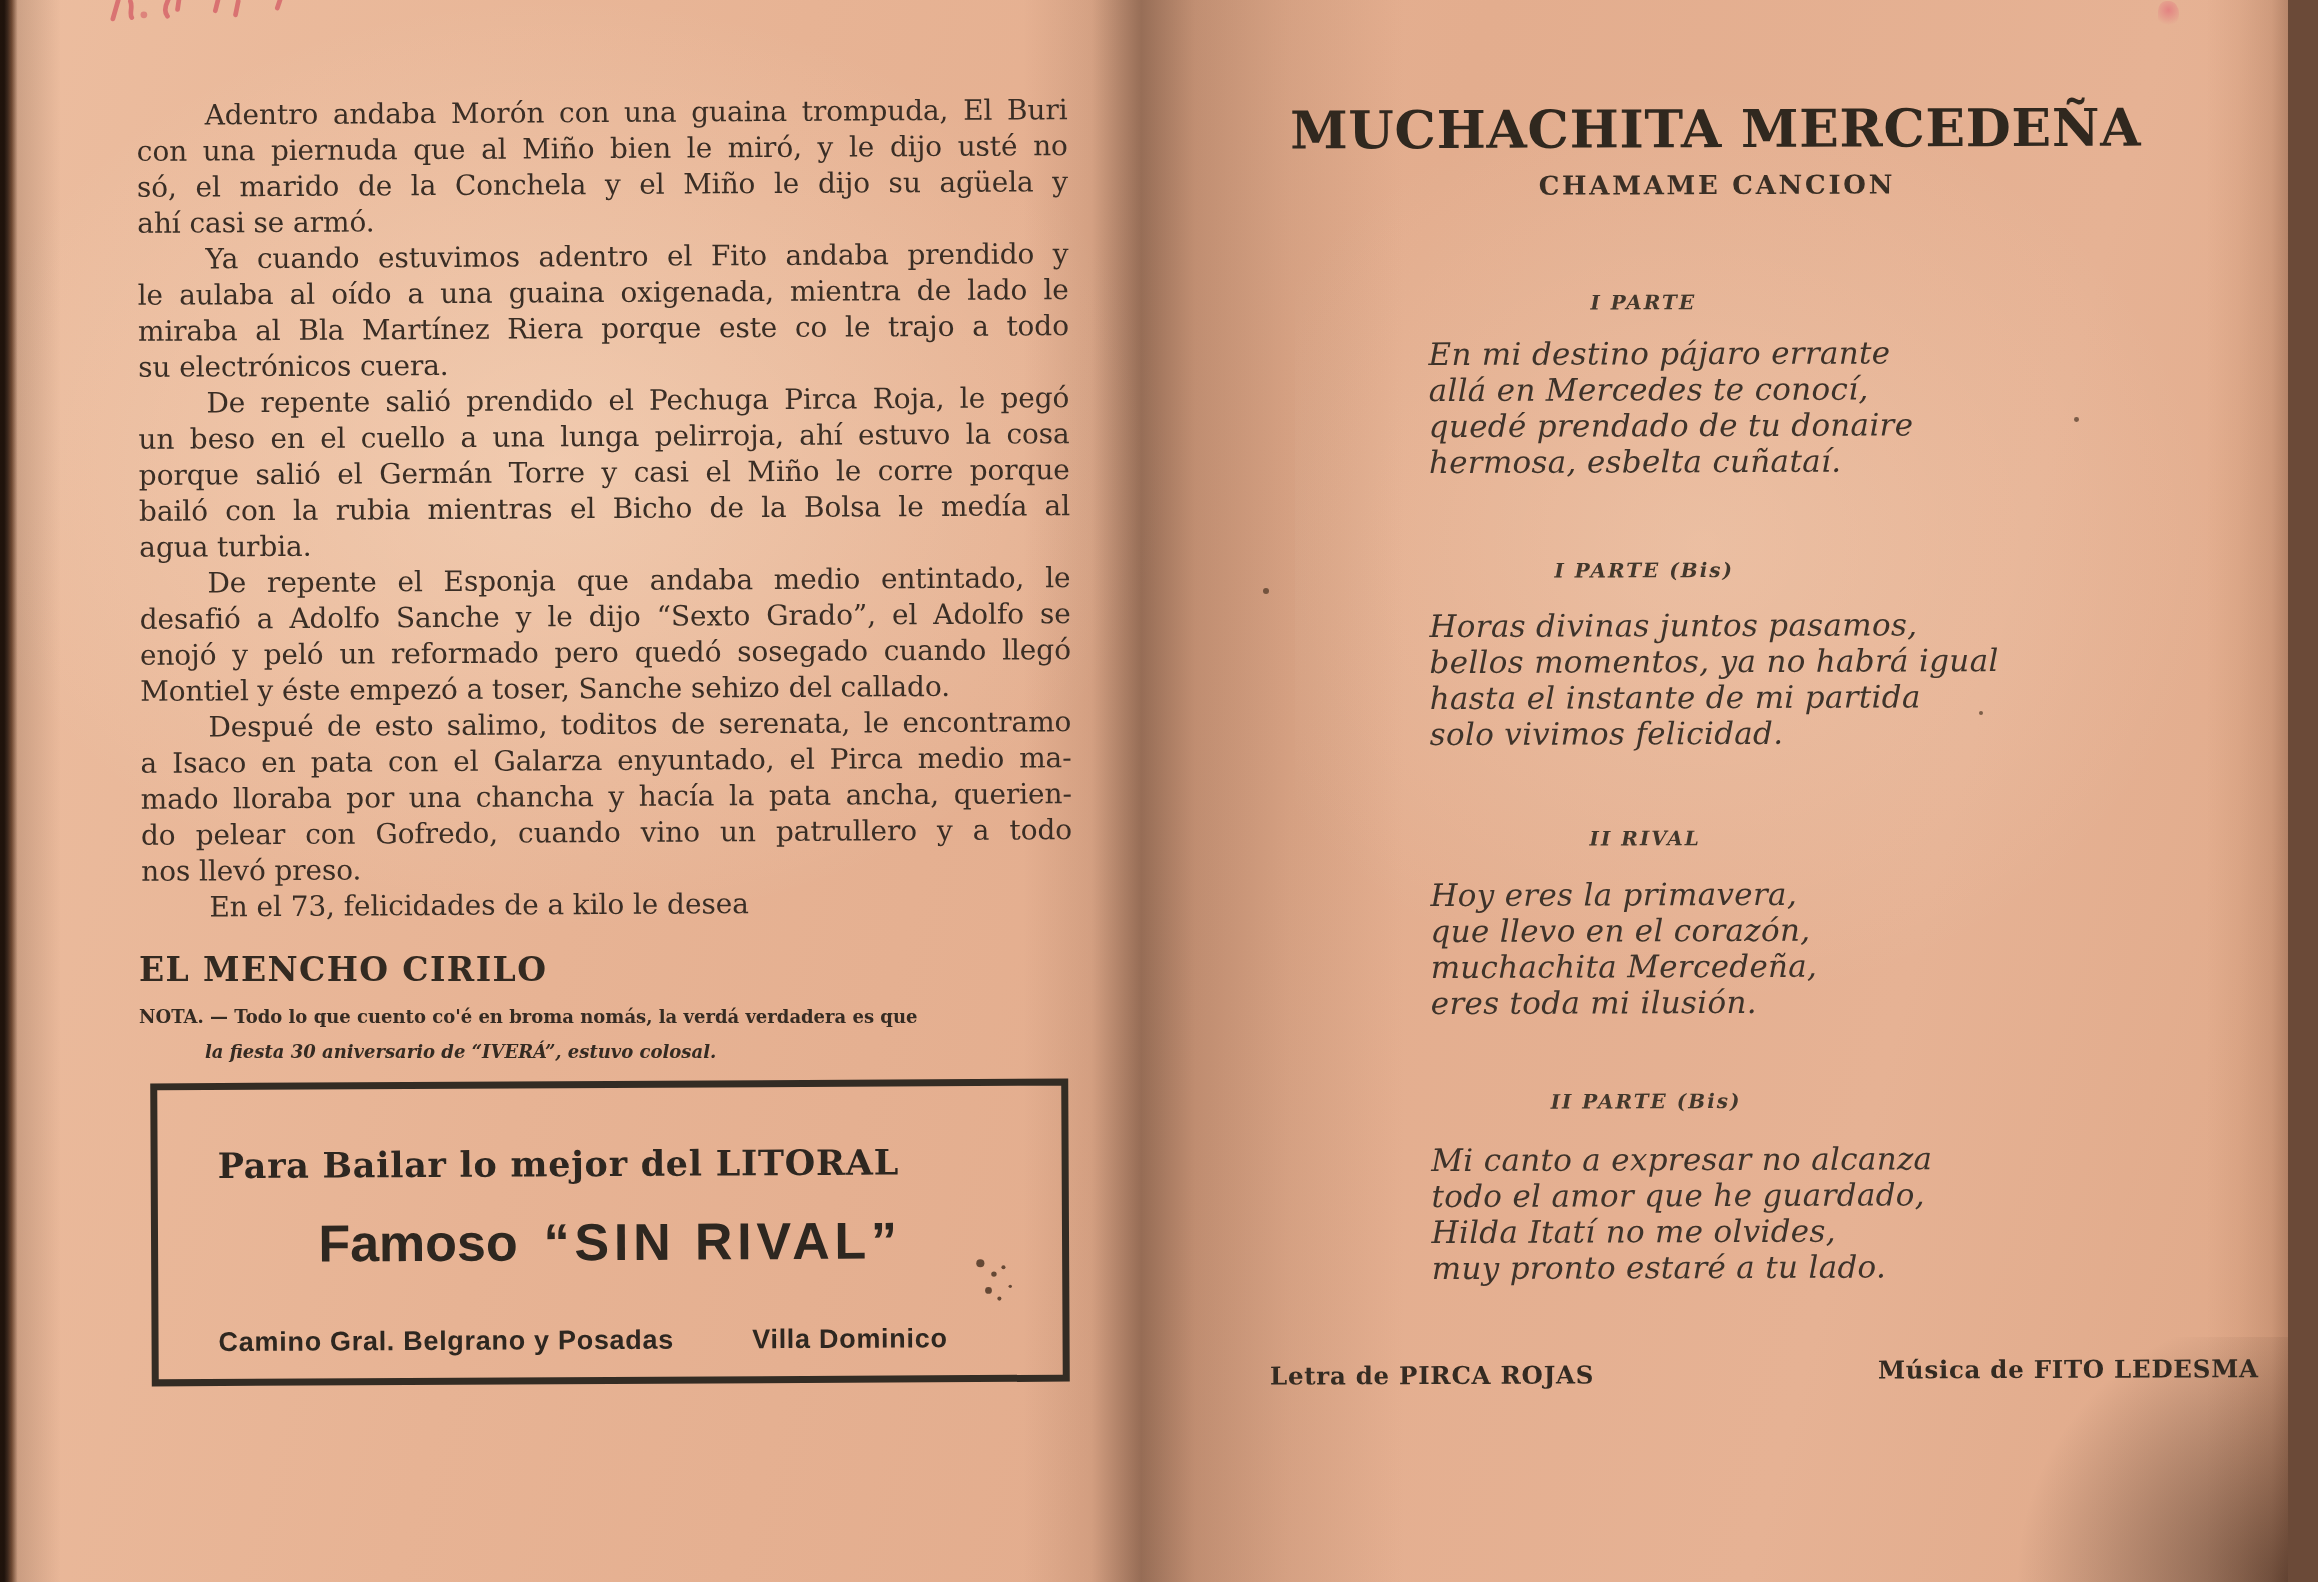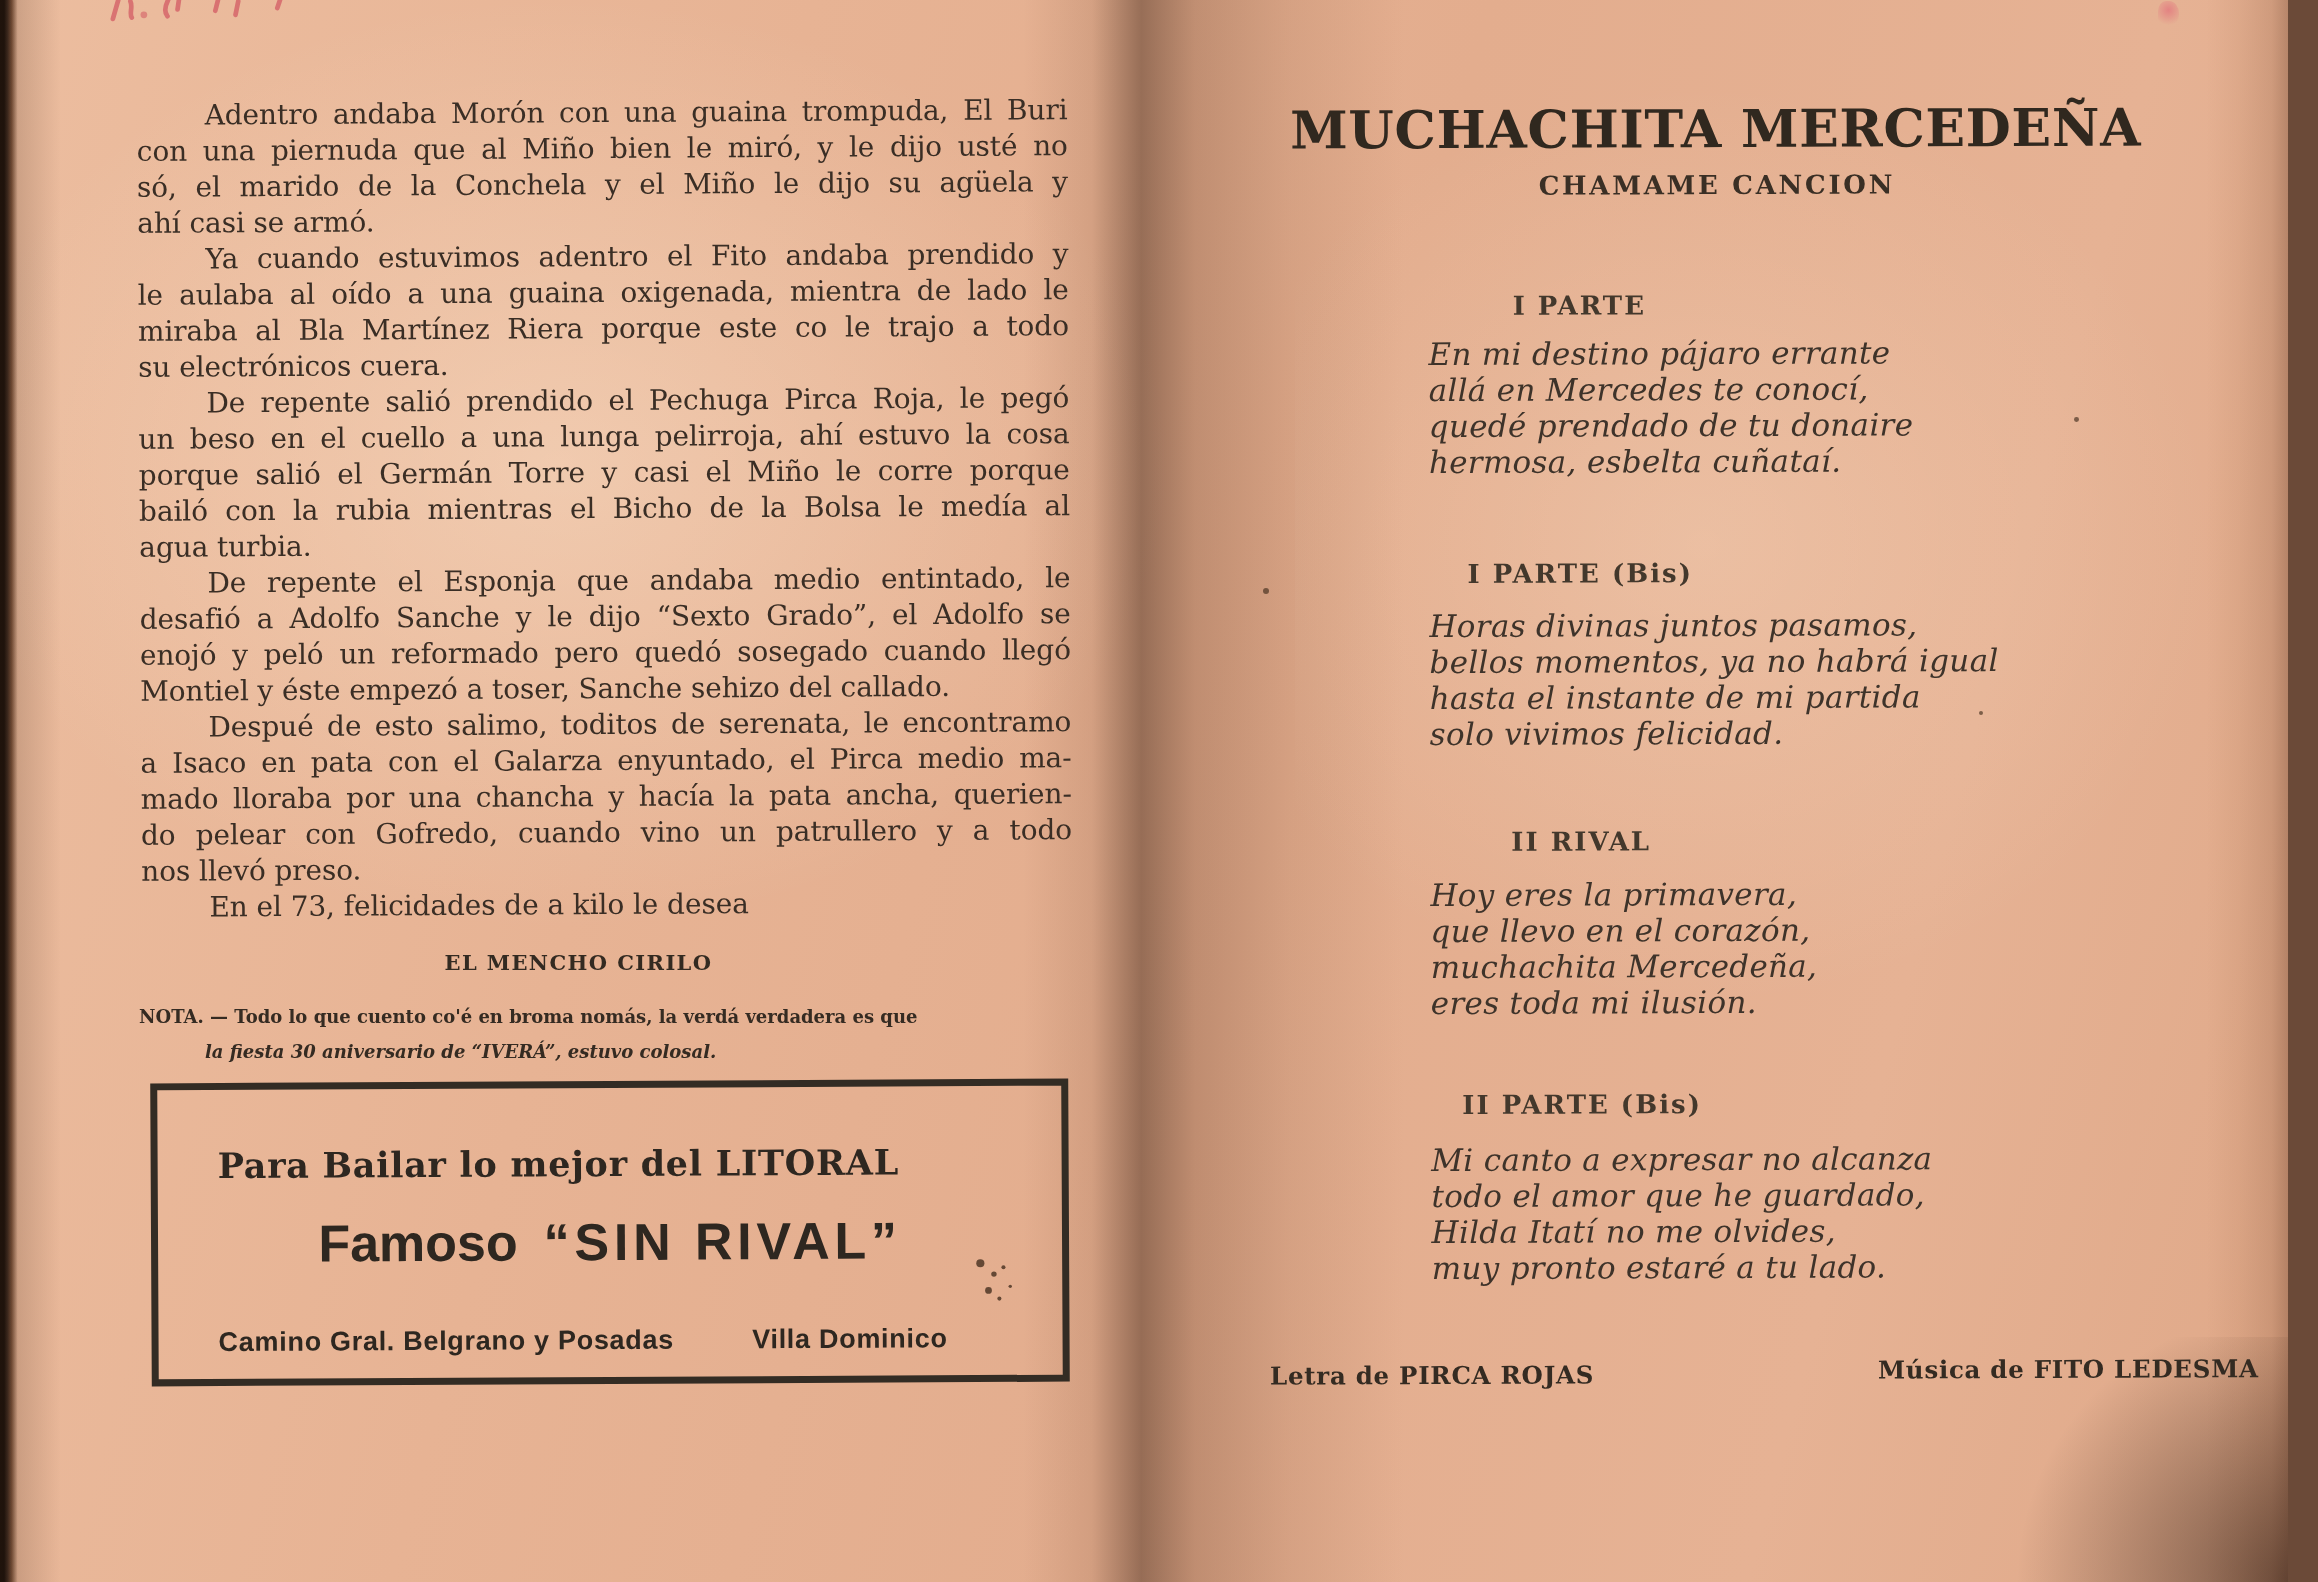--- a/index.html
+++ b/index.html
@@ -25,42 +25,42 @@
     background:radial-gradient(circle at 100% 100%,rgba(30,15,8,.55),rgba(30,15,8,0) 72%);}
   .speck{position:absolute;border-radius:50%;background:rgba(58,38,22,.62);}
 
   
   .bodytext{position:absolute;left:139px;top:95px;width:931px;
     font-size:28px;line-height:36px;letter-spacing:-0.1px;color:#3a2e25;
     transform:rotate(-.35deg);}
   .bl{text-align:justify;text-align-last:justify;}
   .bl.left{text-align:left;text-align-last:left;}
   .bl.ind{text-indent:68px;}
-  .signature{position:absolute;left:139px;top:950px;width:879px;text-align:center;
-    font-weight:700;font-size:21px;letter-spacing:1.4px;color:#332a21;white-space:nowrap;}
+  .signature{position:absolute;left:139px;top:950px;width:879px;text-align:left;
+    font-weight:700;font-size:33px;letter-spacing:1.4px;color:#332a21;white-space:nowrap;}
   .nota{position:absolute;left:139px;top:999px;width:954px;
     font-weight:700;font-size:18px;line-height:35px;color:#352b22;}
   .nota .l2{margin-left:66px;font-style:italic;}
   .adbox{position:absolute;left:151px;top:1081px;width:918px;height:303px;
     border:7.5px solid #332c24;box-sizing:border-box;transform:rotate(-.3deg);color:#2e2720;}
   .ad-tagline{position:absolute;left:60px;top:55px;font-weight:700;font-size:35px;letter-spacing:0.7px;white-space:nowrap;}
   .ad-brand{position:absolute;left:0;top:124px;width:100%;text-align:center;white-space:nowrap;
     font-family:"Liberation Sans","DejaVu Sans",sans-serif;font-weight:700;font-size:52px;}
   .ad-brand .bname{margin-left:26px;letter-spacing:4.8px;}
   .ad-addresses{position:absolute;left:60px;right:115px;top:237px;display:flex;justify-content:space-between;
     font-family:"Liberation Sans","DejaVu Sans",sans-serif;font-weight:700;font-size:27px;letter-spacing:0.7px;white-space:nowrap;}
 
   
   .rightpage{position:absolute;left:0;top:0;width:2319px;height:1582px;transform:rotate(-.2deg);}
   .song-title{position:absolute;left:1718px;top:100px;transform:translateX(-50%);
     font-weight:700;font-size:52px;letter-spacing:0.7px;color:#30281f;white-space:nowrap;}
   .song-subtitle{position:absolute;left:1719px;top:172px;transform:translateX(-50%);
     font-weight:700;font-size:26px;letter-spacing:2.7px;color:#3a2f25;white-space:nowrap;}
-  .sec-head{position:absolute;left:1581px;transform:translateX(-50%);
-    font-weight:700;font-size:26px;letter-spacing:2px;color:#43382c;white-space:nowrap;}
+  .sec-head{position:absolute;left:1645px;transform:translateX(-50%);
+    font-weight:700;font-size:20px;letter-spacing:2px;color:#43382c;white-space:nowrap;font-style:italic;}
   .stanza{position:absolute;left:1430px;font-style:italic;font-size:31px;line-height:36px;
     letter-spacing:0.3px;color:#3e332a;white-space:nowrap;}
   .credit{position:absolute;font-weight:700;font-size:24.5px;letter-spacing:0.7px;color:#342b22;white-space:nowrap;}
   .credit.letra{left:1268px;top:1362px;}
   .credit.musica{left:1876px;top:1358px;}
 
   .redmarks{position:absolute;left:102px;top:0;}
   .redblotch{position:absolute;left:2158px;top:1.4px;width:20.5px;height:26px;border-radius:45% 55% 60% 40%;
     background:radial-gradient(circle at 50% 35%,rgba(226,115,124,.75),rgba(226,115,124,0) 75%);}
   .inkblot{position:absolute;left:968px;top:1251px;}

